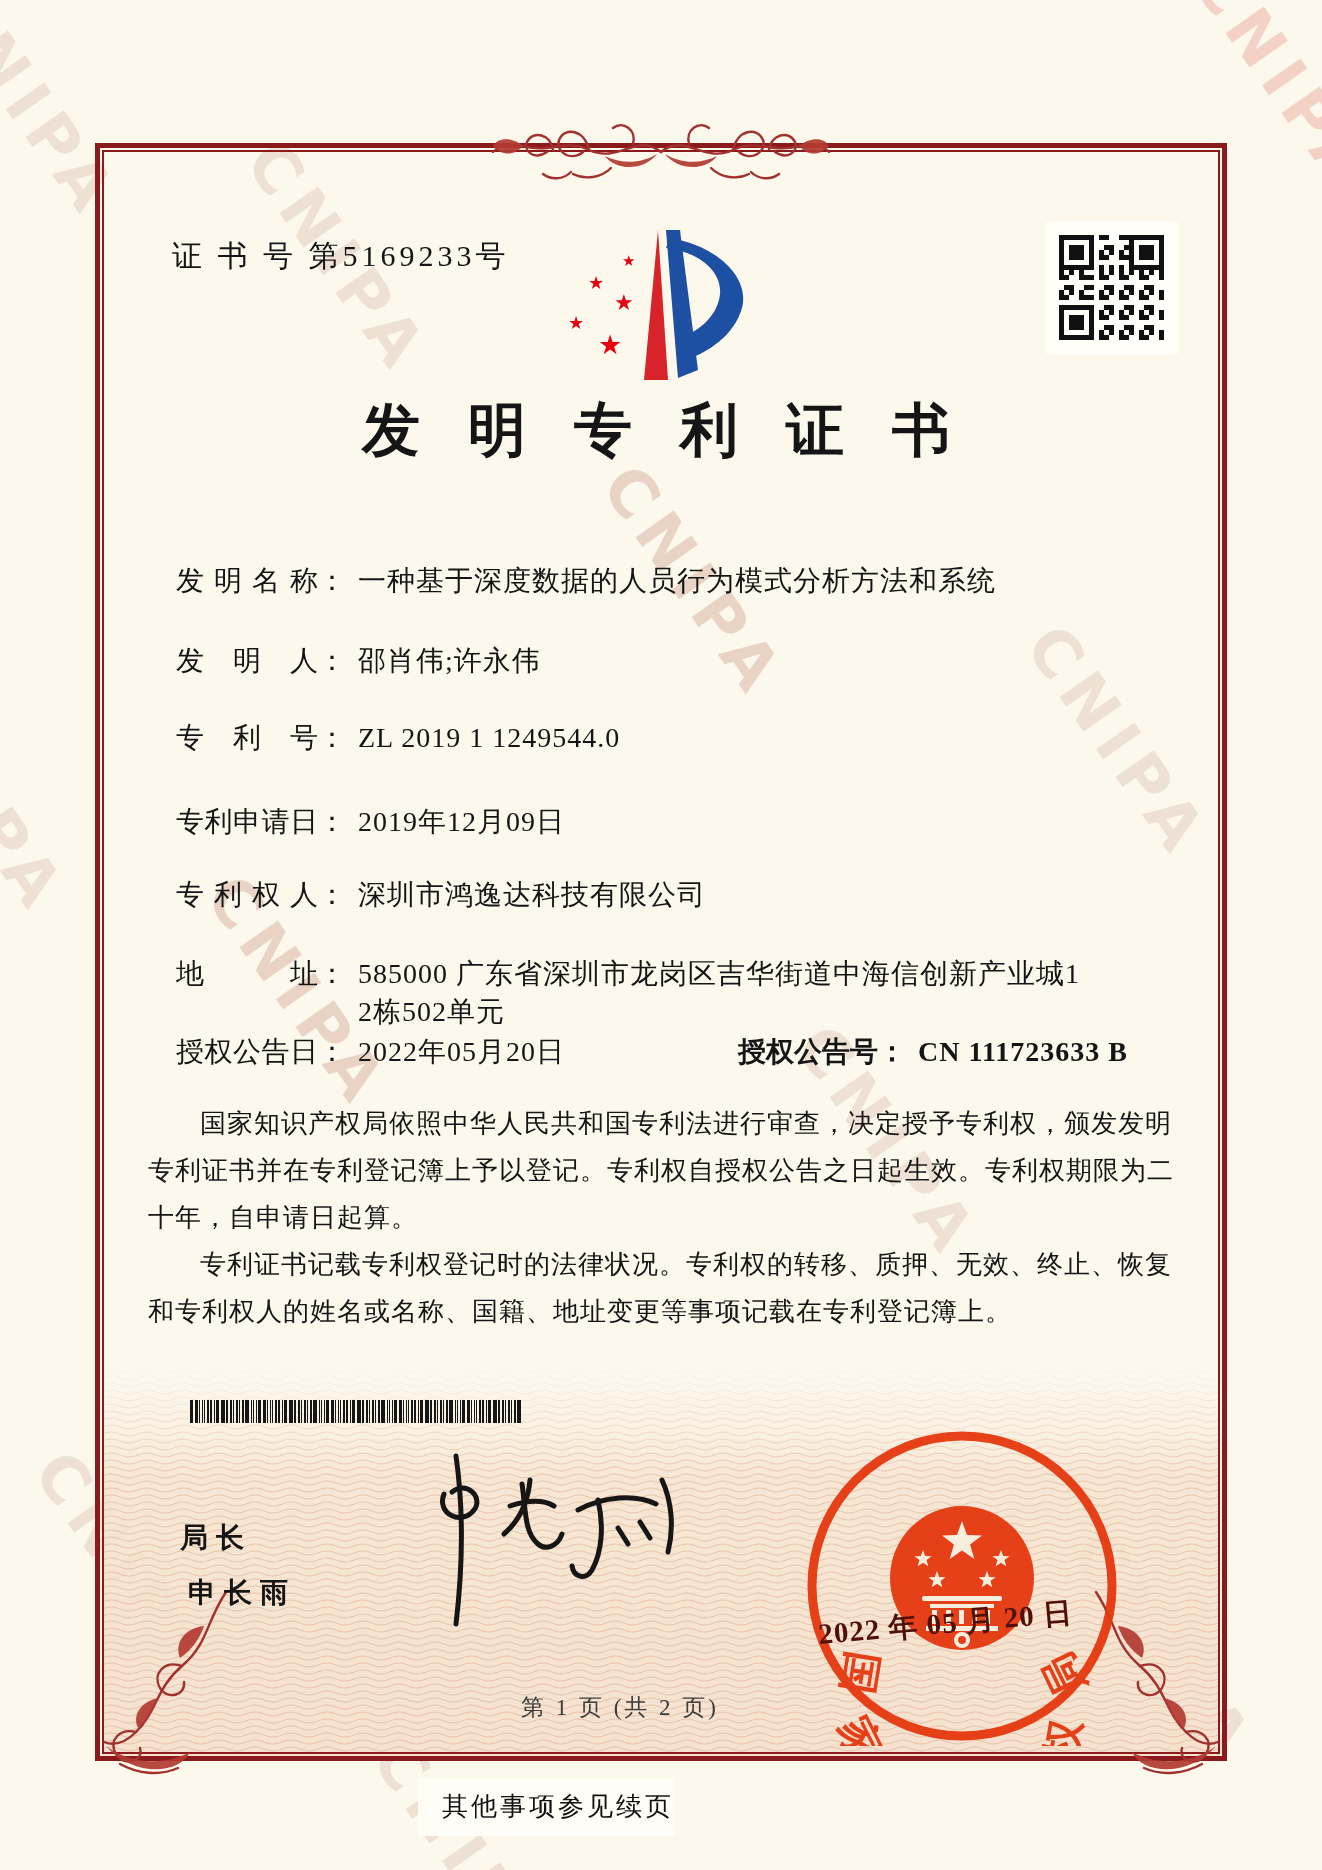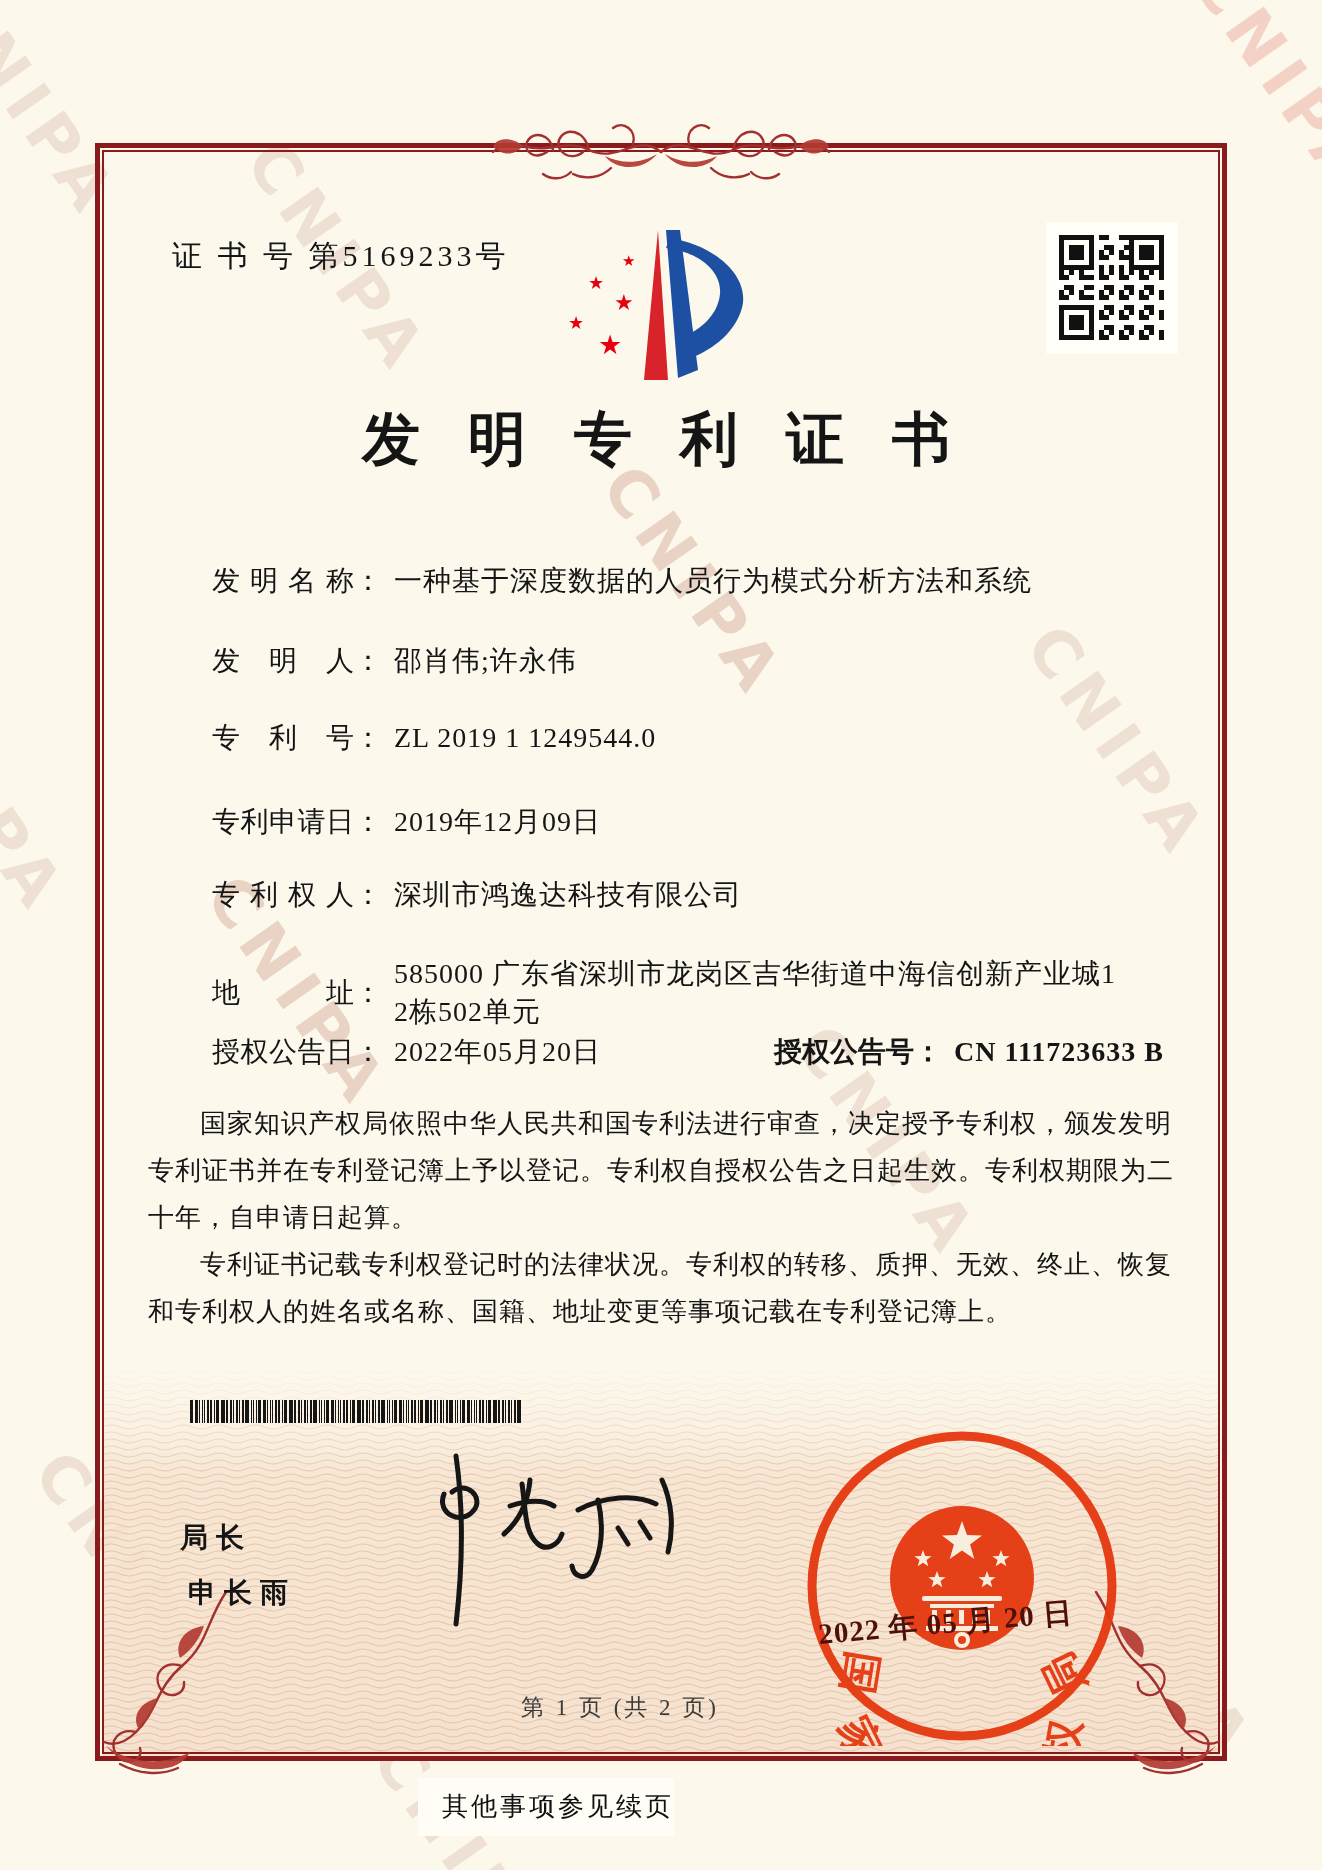--- a/index.html
+++ b/index.html
@@ -27,25 +27,25 @@
          -webkit-mask-image:linear-gradient(180deg,transparent 0,#000 110px);
          mask-image:linear-gradient(180deg,transparent 0,#000 110px);}
   .waves svg{position:absolute;inset:0;}
   
   .cert-no{position:absolute;left:172px;top:224px;font-size:30px;letter-spacing:4px;z-index:3;margin-top:12px;}
   .logo{position:absolute;left:566px;top:220px;width:190px;height:168px;z-index:3;}
   .logo svg{position:absolute;left:0;top:0;}
   .lstar{position:absolute;color:#e60012;line-height:1;z-index:4;}
   .qr-patch{position:absolute;left:1046px;top:222px;width:132px;height:132px;background:#fffef9;z-index:3;}
   .qr-patch svg{position:absolute;left:13px;top:13px;}
-  .title{position:absolute;left:95px;width:1122px;top:401px;margin:0;text-align:center;
+  .title{position:absolute;left:95px;width:1122px;top:392px;margin:0;text-align:center;
          font-size:58px;font-weight:bold;letter-spacing:48px;padding-left:48px;box-sizing:border-box;z-index:3;}
   
-  .row{position:absolute;left:176px;width:1010px;display:flex;align-items:center;
-       font-size:28px;z-index:3;line-height:38px;margin-left:36px;}
+  .row{position:absolute;left:176px;width:1010px;display:flex;align-items:flex-start;
+       font-size:28px;z-index:3;line-height:38px;}
   .lab{display:inline-block;width:142px;text-align:justify;text-align-last:justify;flex:0 0 142px;}
   .colon{flex:0 0 auto;}
   .val{margin-left:12px;letter-spacing:1px;}
   .val.pre{white-space:pre-line;flex:1;}
   .row .group2{position:absolute;left:562px;top:0;display:flex;font-weight:bold;}
   
   .body-text{position:absolute;left:148px;top:1100px;width:1034px;font-size:26px;
              line-height:47px;letter-spacing:1px;z-index:3;}
   .body-text p{margin:0;text-indent:2em;}
   

